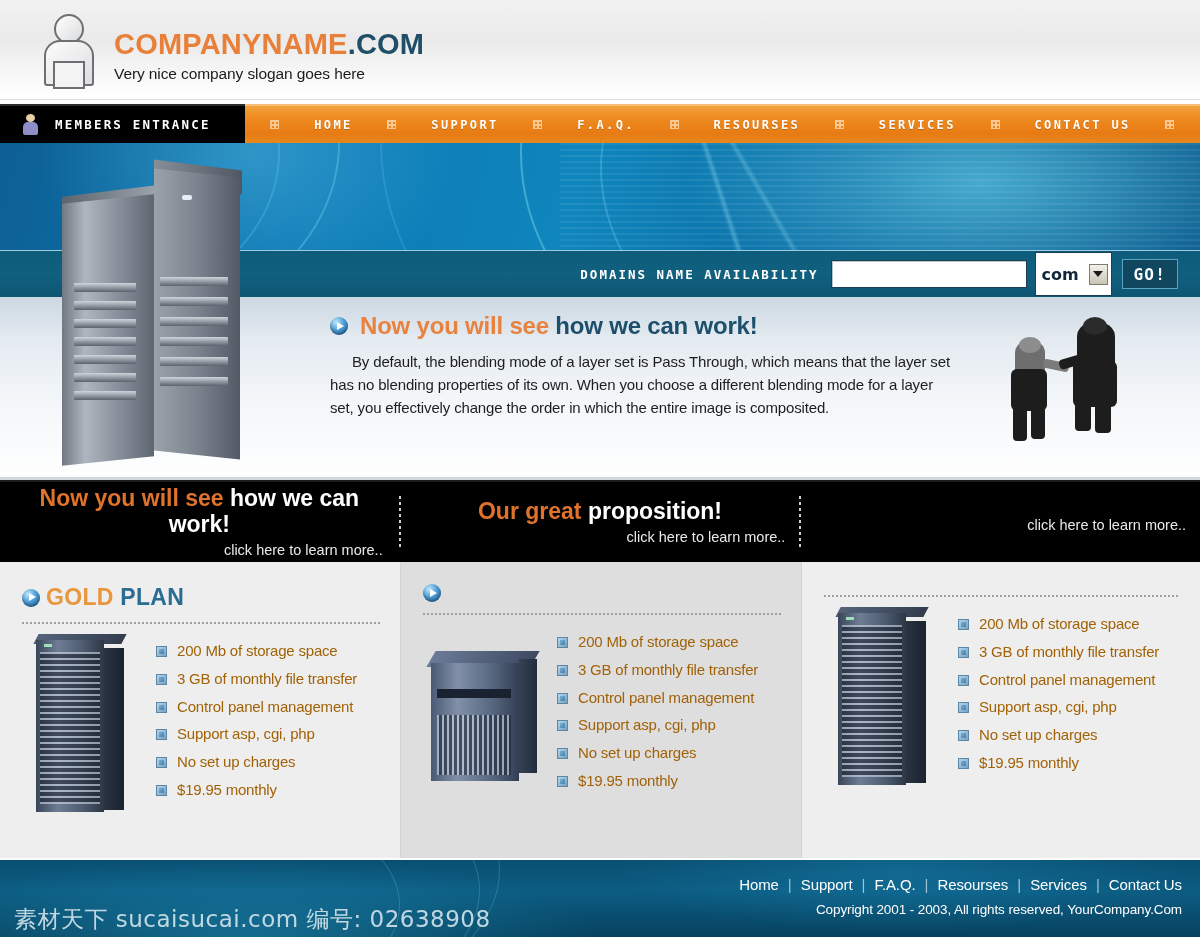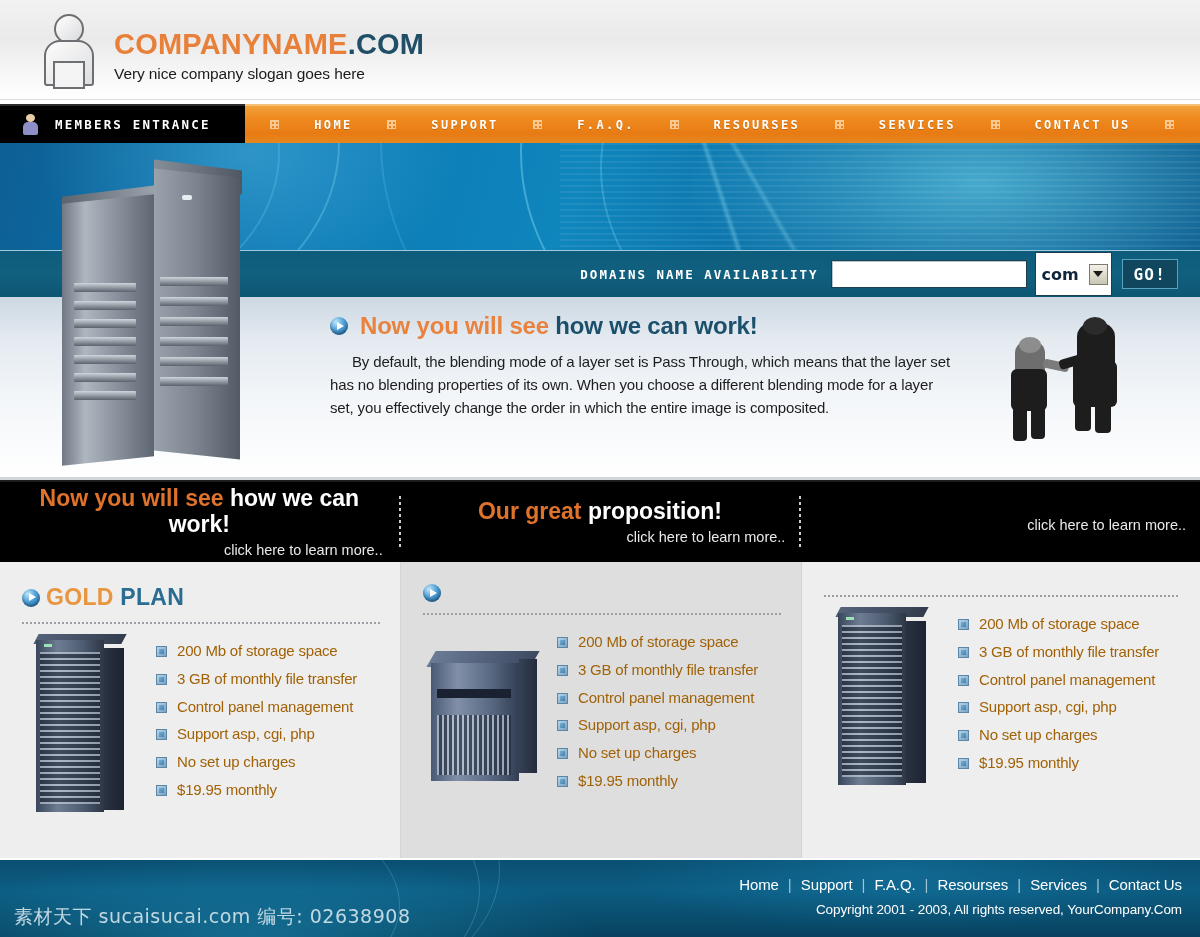--- a/index.html
+++ b/index.html
@@ -301,21 +301,21 @@
       radial-gradient(ellipse 400px 90px at 900px 10px, rgba(30,150,200,.30), rgba(30,150,200,0) 70%),
       linear-gradient(to bottom, #0a4f72 0%, #0c5c82 40%, #07425f 100%);
     border-top: 2px solid #ffffff; overflow: hidden;
   }
   .f-swoosh { position: absolute; border: 1.5px solid rgba(150,225,250,.22); border-radius: 50%; }
   .fs1 { width: 600px; height: 300px; left: -120px; top: -120px; }
   .fs2 { width: 440px; height: 230px; left: -40px; top: -70px; }
   .fs3 { width: 760px; height: 360px; left: -260px; top: -170px; }
   .watermark {
     position: absolute; left: 14px; top: 44px;
-    font-size: 19px; color: #cfe2ea; letter-spacing: .5px;
+    font-size: 23px; color: #cfe2ea; letter-spacing: .5px;
     font-family: "DejaVu Sans", sans-serif; opacity: .92; white-space: nowrap;
   }
   .footer-right { position: absolute; right: 18px; top: 16px; text-align: right; }
   .footer-nav { display: flex; justify-content: flex-end; align-items: center; gap: 9px; }
   .footer-link { color: #ffffff; font-size: 15px; cursor: pointer; letter-spacing: -.1px; }
   .footer-pipe { color: #9fc3d3; font-size: 15px; }
   .footer-copy { color: #ffffff; font-size: 13.5px; margin-top: 9px; letter-spacing: -.1px; }
 </style>
 </head>
 <body>

